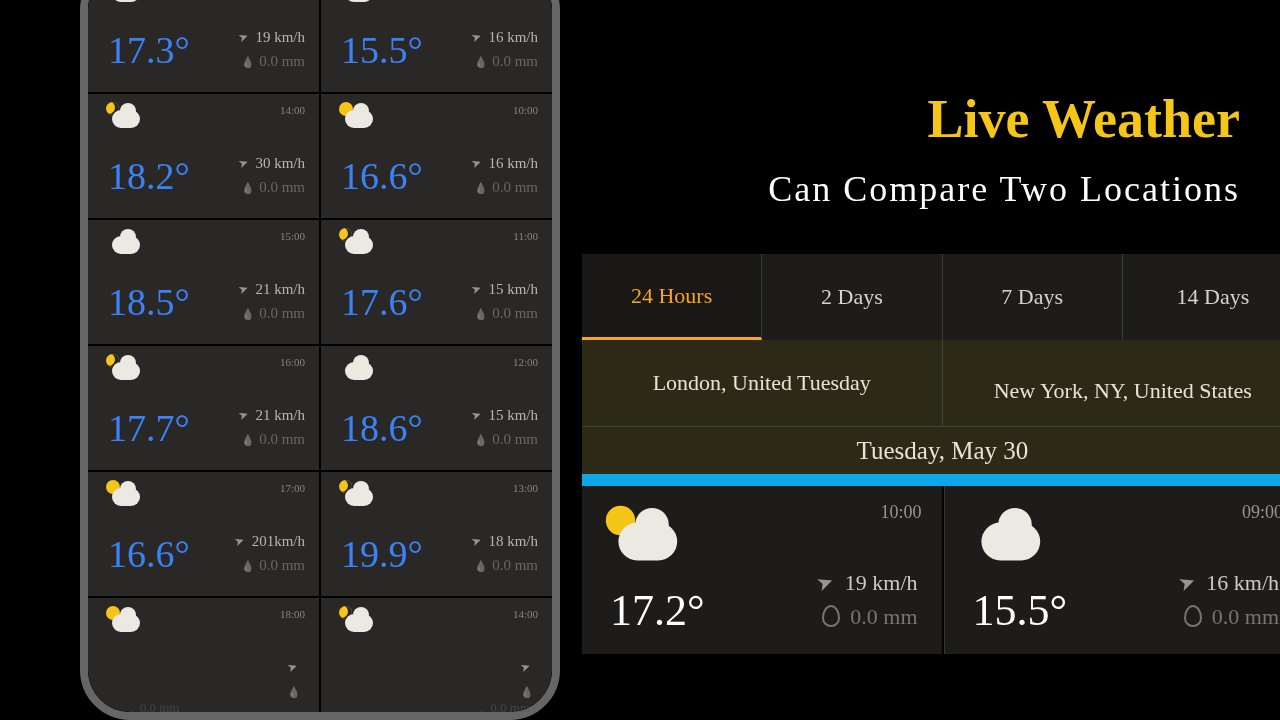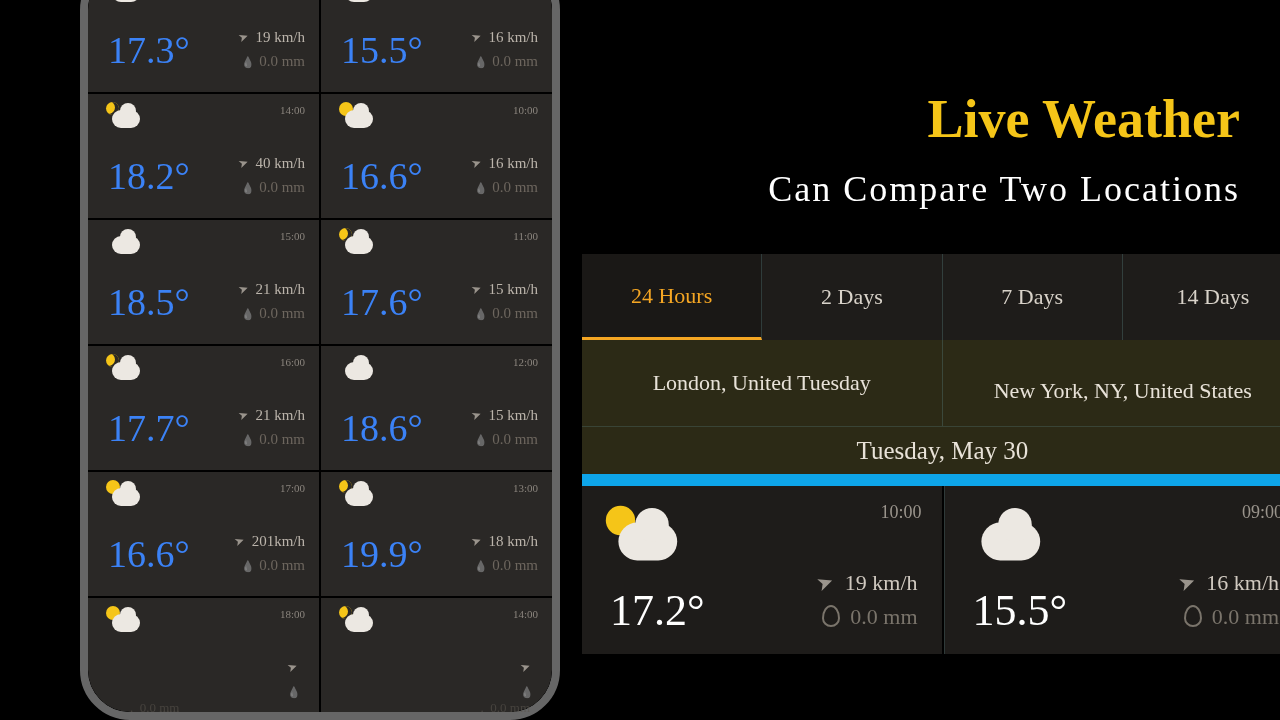--- a/index.html
+++ b/index.html
@@ -134,21 +134,21 @@
           <div class="cell">
             <span class="icon"><span class="wicon"><span class="cloud"></span></span></span>
             <span class="temp">15.5°</span>
             <span class="wind">16 km/h</span>
             <span class="rain">0.0 mm</span>
           </div>
           <div class="cell">
             <span class="time">14:00</span>
             <span class="icon"><span class="wicon"><span class="moon" style="box-shadow: inset -4px -1px 0 0 #2a2826"></span><span class="cloud"></span></span></span>
             <span class="temp">18.2°</span>
-            <span class="wind">40 km/h</span>
+            <span class="wind">30 km/h</span>
             <span class="rain">0.0 mm</span>
           </div>
           <div class="cell">
             <span class="time">10:00</span>
             <span class="icon"><span class="wicon"><span class="sun"></span><span class="cloud"></span></span></span>
             <span class="temp">16.6°</span>
             <span class="wind">16 km/h</span>
             <span class="rain">0.0 mm</span>
           </div>
           <div class="cell">

